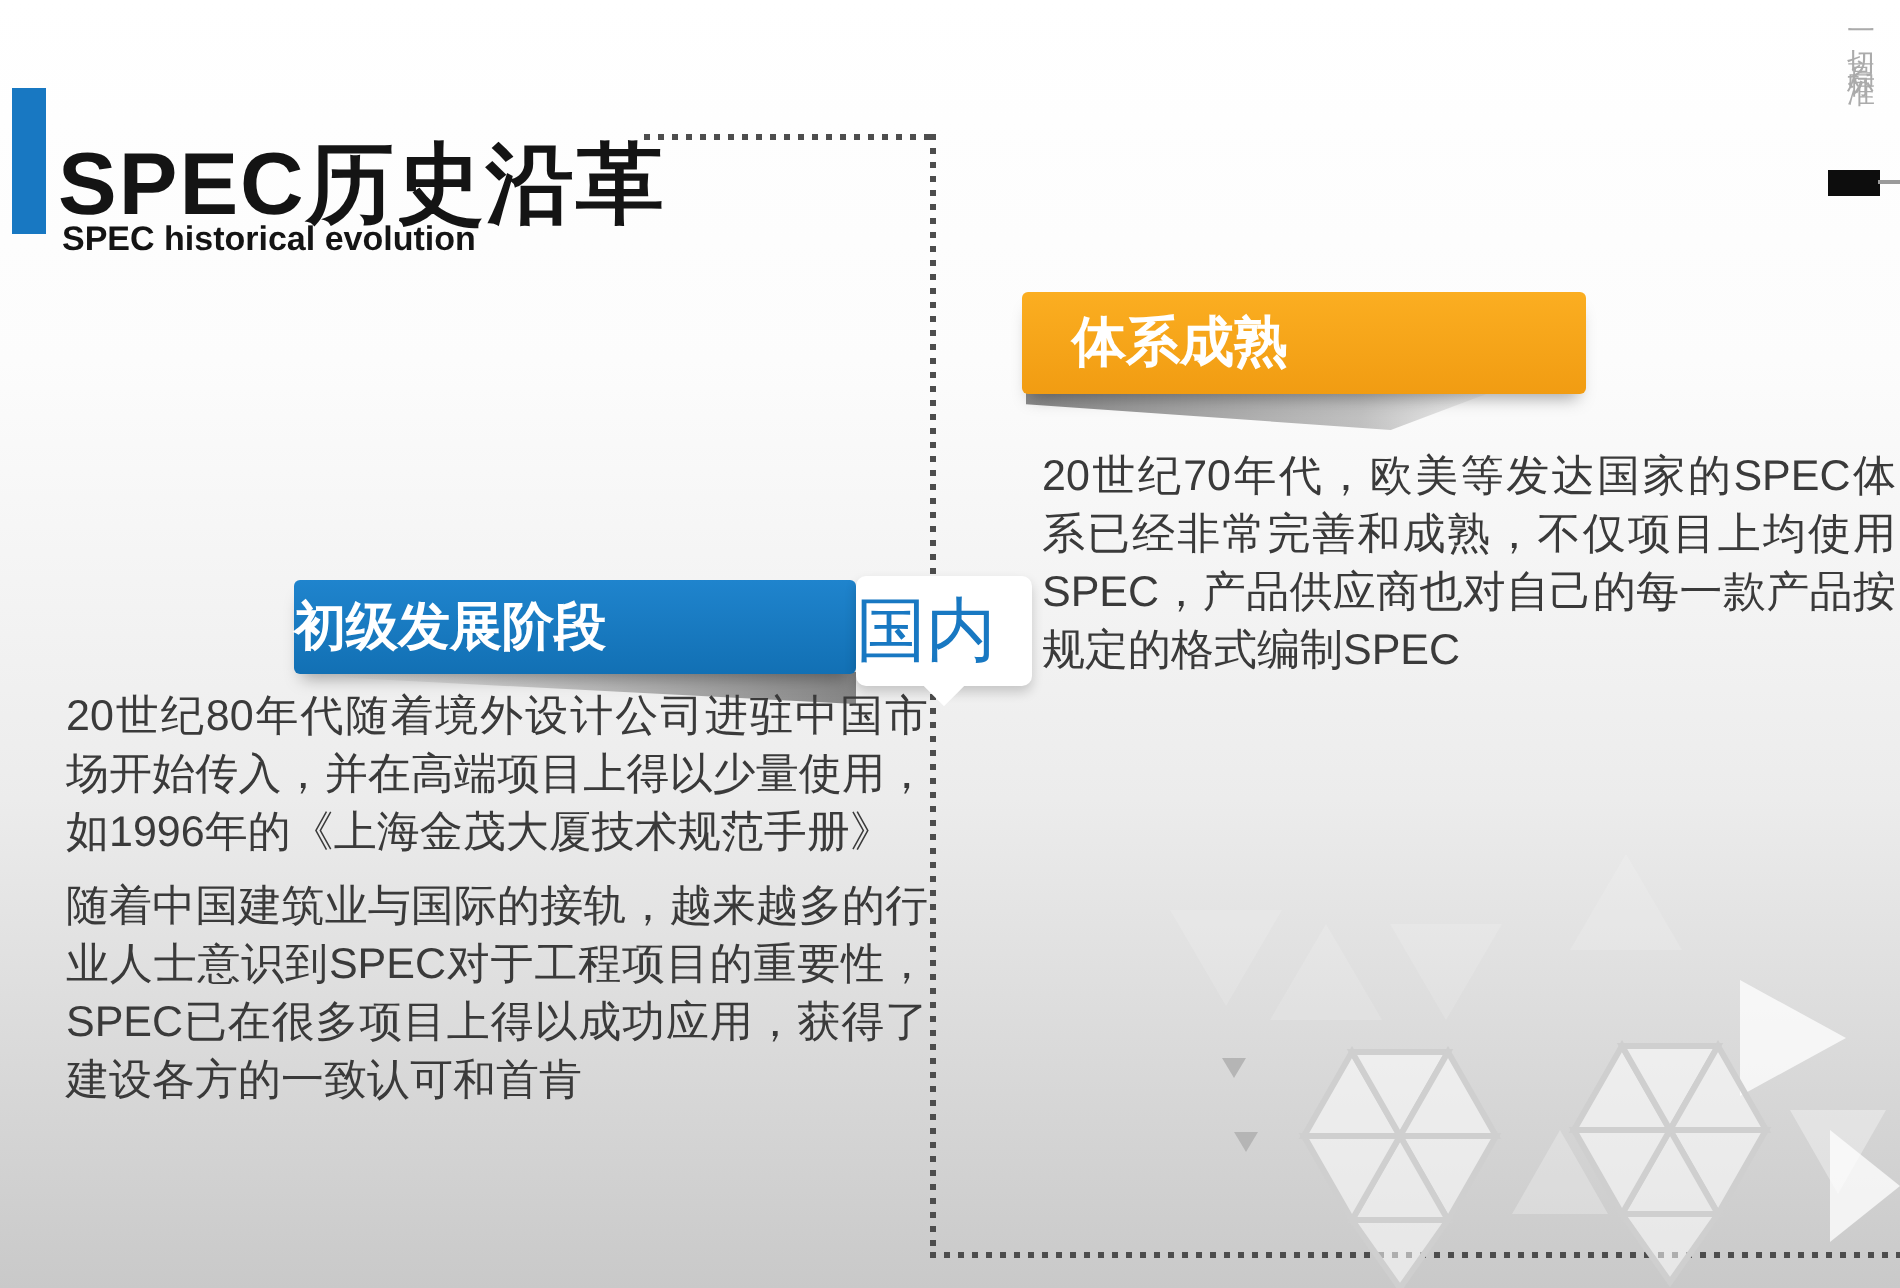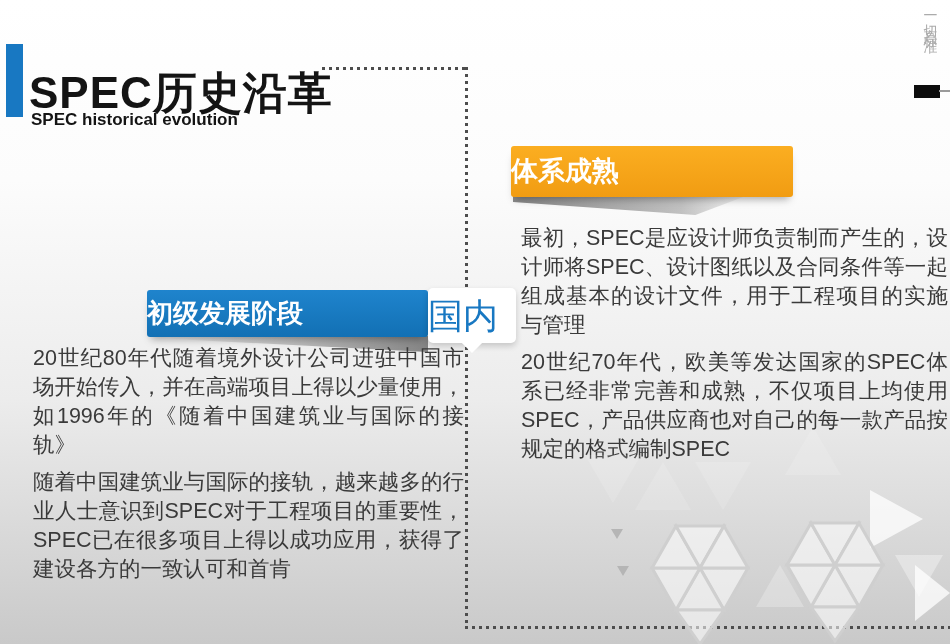--- a/index.html
+++ b/index.html
@@ -19,21 +19,21 @@
   .conn-mid{left:465px;top:67px;height:561px;}
   .conn-bottom{left:465px;top:626px;width:485px;}
 
   
   .side-note{position:absolute;right:10px;top:8px;writing-mode:vertical-rl;font-size:14px;letter-spacing:5px;color:#ababab;}
   .side-rect{position:absolute;left:914px;top:85px;width:26px;height:13px;background:#0d0d0d;}
   .side-line{position:absolute;left:939px;top:90px;width:11px;height:2px;background:#9a9a9a;}
 
   
   .banner{position:absolute;color:#fff;font-weight:bold;border-radius:3px;white-space:nowrap;}
-  .banner-foreign{left:511px;top:146px;width:282px;height:51px;line-height:51px;font-size:27px;box-sizing:border-box;
+  .banner-foreign{left:511px;top:146px;width:282px;height:51px;line-height:51px;font-size:27px;padding-left:25px;box-sizing:border-box;
     background:linear-gradient(180deg,#FBAE21,#F19C12);box-shadow:0 6px 8px -4px rgba(0,0,0,.35);}
   .banner-domestic{left:147px;top:290px;width:281px;height:47px;line-height:47px;font-size:26px;text-align:left;
     background:linear-gradient(180deg,#1F84CD,#1270B4);box-shadow:0 6px 8px -4px rgba(0,0,0,.35);}
   .wedge{position:absolute;}
   .wedge-foreign{left:513px;top:196px;width:240px;height:19px;
     background:linear-gradient(to right,rgba(25,25,25,.5),rgba(60,60,60,.3) 70%,rgba(60,60,60,0));
     clip-path:polygon(0 0,97% 0,76% 100%,0 32%);}
   .wedge-domestic{left:168px;top:336px;width:260px;height:16px;
     background:linear-gradient(to right,rgba(60,60,60,0),rgba(25,25,25,.5));
     clip-path:polygon(0 0,100% 0,100% 100%,2% 18%);}
@@ -69,29 +69,28 @@
   <div class="dot-v conn-mid"></div>
   <div class="dot-h conn-bottom"></div>
 
   <div class="side-note">一切高标准</div>
   <div class="side-rect"></div>
   <div class="side-line"></div>
 
   <div class="wedge wedge-foreign"></div>
   <div class="banner banner-foreign">体系成熟</div>
   <div class="col col-foreign">
-    <p>最初，SPEC是应设计师负责制而产生的，设计师将SPEC、设计图纸以及合同条件等一起组成基本的设计文件，用于工程项目的实施与管理</p>
     <p>20世纪70年代，欧美等发达国家的SPEC体系已经非常完善和成熟，不仅项目上均使用SPEC，产品供应商也对自己的每一款产品按规定的格式编制SPEC</p>
   </div>
 
   <div class="wedge wedge-domestic"></div>
   <div class="banner banner-domestic">初级发展阶段</div>
   <div class="tag tag-domestic">国内</div>
   <div class="col col-domestic">
-    <p>20世纪80年代随着境外设计公司进驻中国市场开始传入，并在高端项目上得以少量使用，如1996年的《随着中国建筑业与国际的接轨》</p>
+    <p>20世纪80年代随着境外设计公司进驻中国市场开始传入，并在高端项目上得以少量使用，如1996年的《上海金茂大厦技术规范手册》</p>
     <p>随着中国建筑业与国际的接轨，越来越多的行业人士意识到SPEC对于工程项目的重要性，SPEC已在很多项目上得以成功应用，获得了建设各方的一致认可和首肯</p>
   </div>
 
   <svg class="tri-pattern" viewBox="0 0 395 229" xmlns="http://www.w3.org/2000/svg">
 
     <g fill="rgba(255,255,255,0.14)">
       <polygon points="80,95 136,95 108,47"></polygon>
       <polygon points="140,47 196,47 168,95"></polygon>
       <polygon points="230,60 286,60 258,12"></polygon>
       <polygon points="30,40 86,40 58,88"></polygon>

